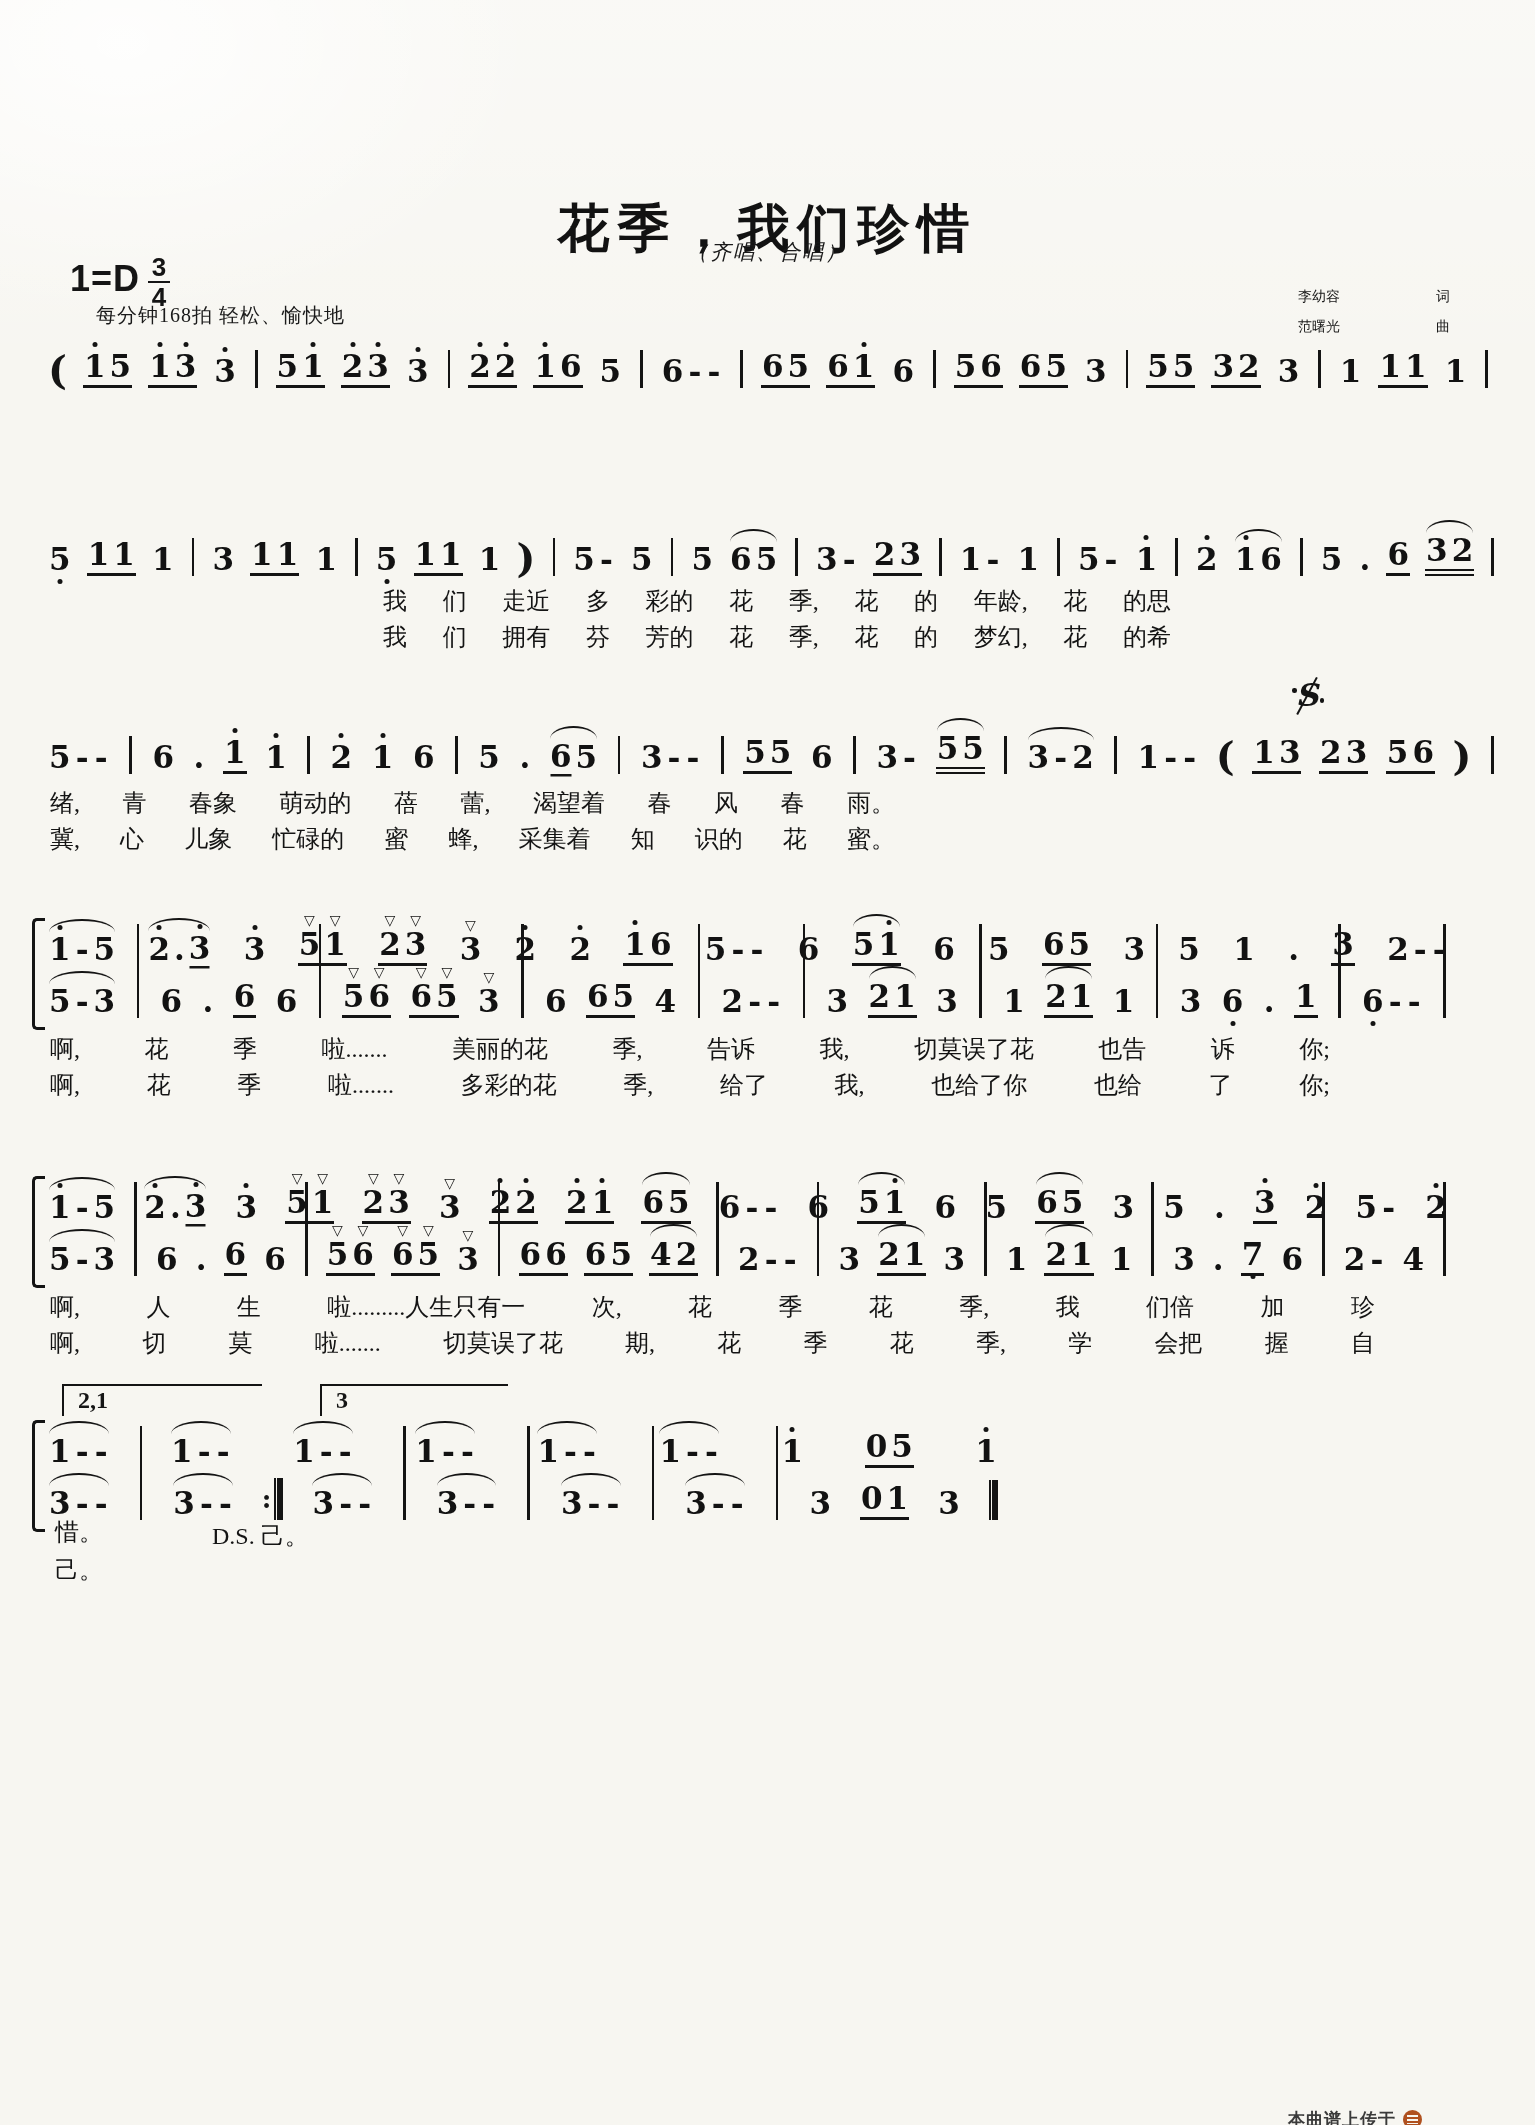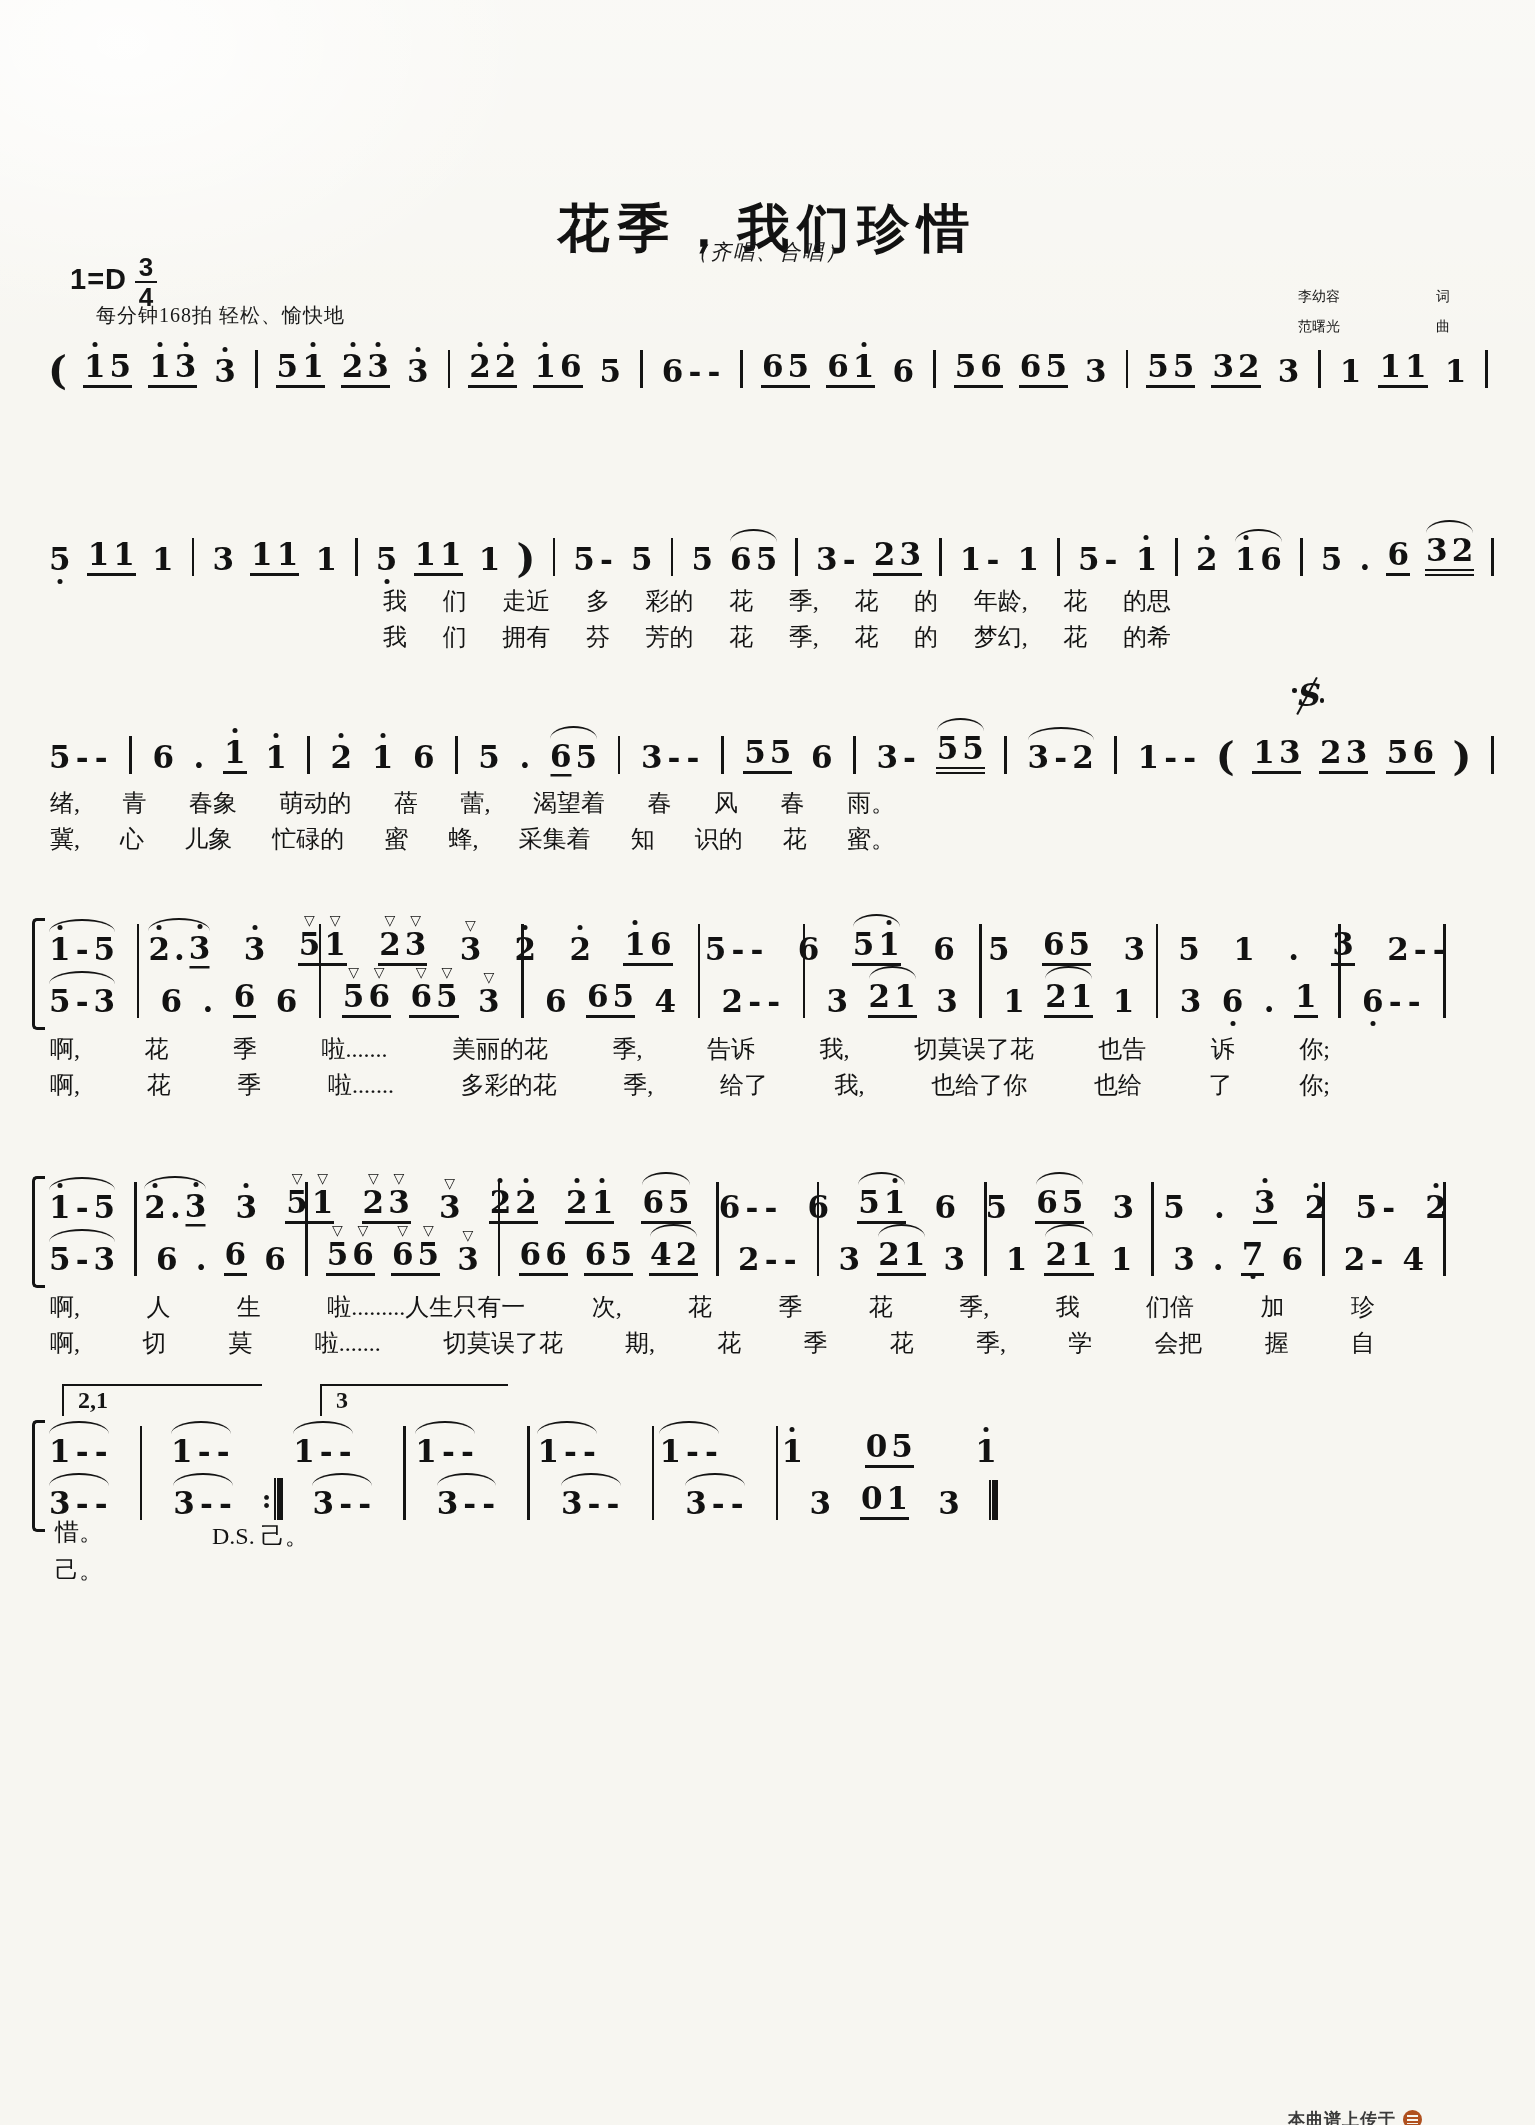--- a/index.html
+++ b/index.html
@@ -24,21 +24,21 @@
     font-size:52px;font-weight:900;letter-spacing:8px;color:#121212;margin-top:48px;
   }
   .subtitle{
     position:absolute;top:238px;left:0;width:100%;text-align:center;
     font-size:21px;letter-spacing:2px;color:#1a1a1a;font-style:italic;
   }
   .keyblock{
     position:absolute;left:70px;top:248px;display:flex;align-items:center;gap:8px;
     font-family:"Liberation Sans","DejaVu Sans",sans-serif;
   }
-  .keysig{font-size:29px;font-weight:700;letter-spacing:1px;}
+  .keysig{font-size:36px;font-weight:700;letter-spacing:1px;}
   .frac{display:inline-flex;flex-direction:column;align-items:center;line-height:1;margin-top:6px;}
   .frac .num,.frac .den{font-size:26px;font-weight:800;}
   .frac .rule{width:22px;border-top:2.5px solid #151515;margin:1px 0;}
   .tempo{
     position:absolute;left:96px;top:302px;font-size:20px;letter-spacing:1px;color:#1a1a1a;
   }
   .credits{position:absolute;left:1298px;top:250px;width:152px;font-size:14px;color:#181818;margin-top:32px;}
   .credit-row{display:flex;justify-content:space-between;line-height:30px;}
 
   

